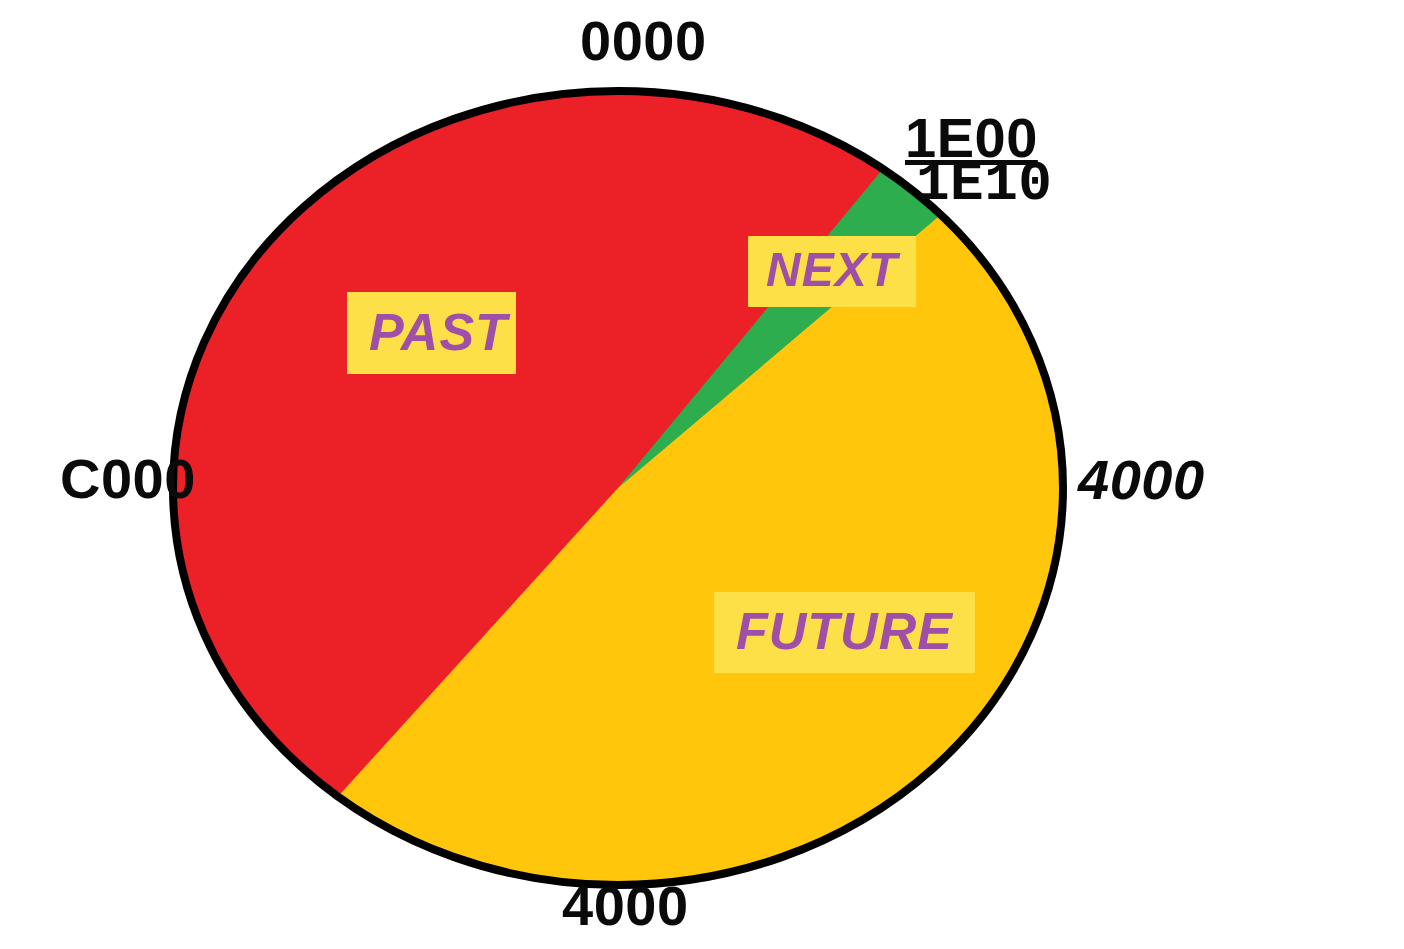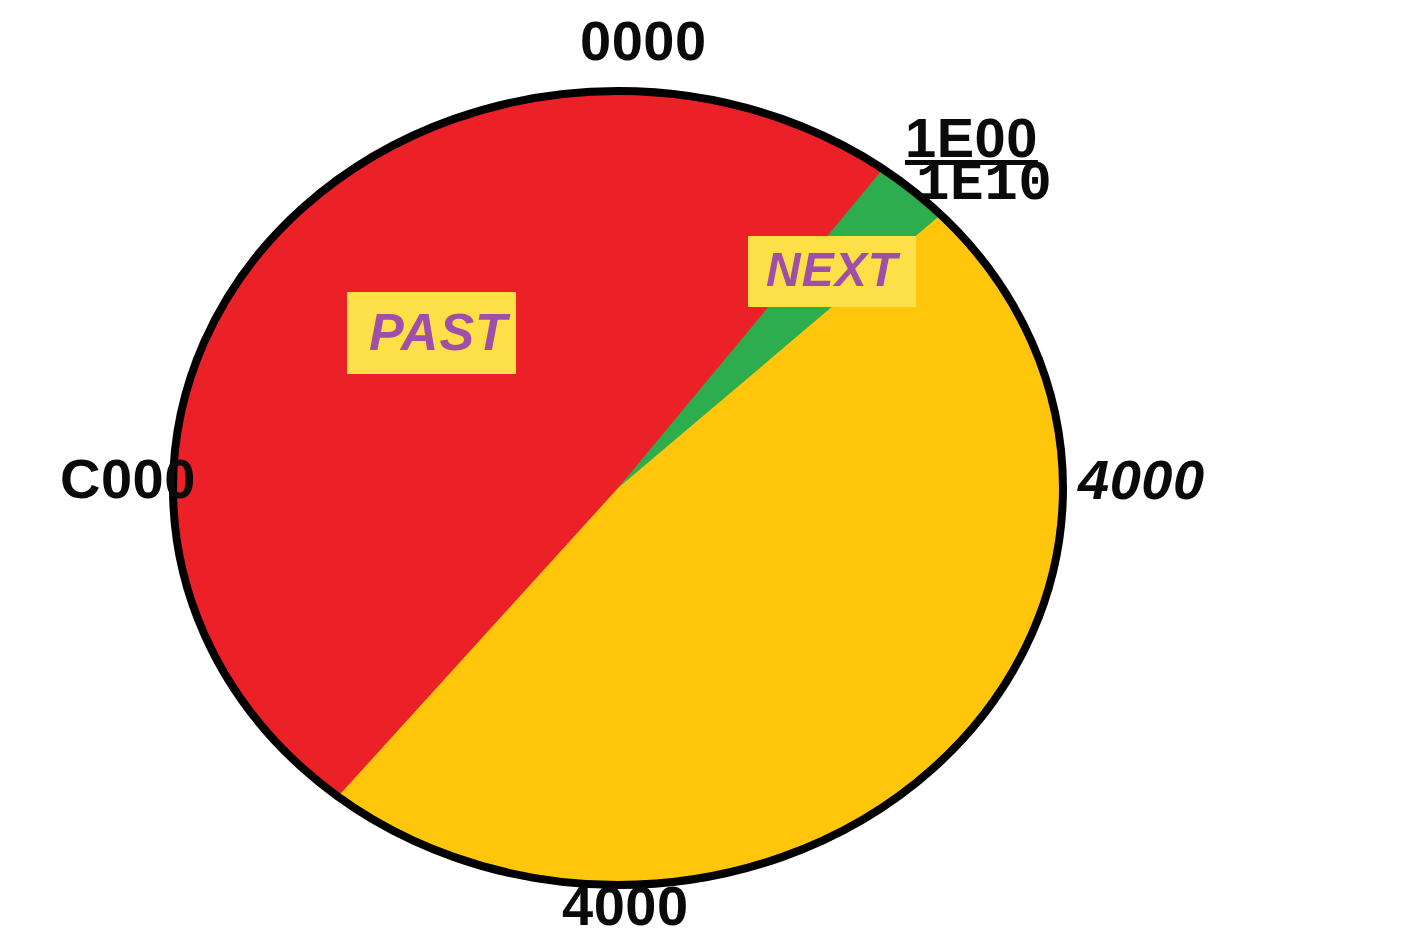--- a/index.html
+++ b/index.html
@@ -98,14 +98,15 @@
 
   <div class="tick-label" id="tick-0000">0000</div>
   <div class="tick-label" id="tick-1E00">1E00</div>
   <div class="tick-label" id="tick-1E10">1E10</div>
   <div class="tick-label" id="tick-4000">4000</div>
   <div class="tick-label" id="tick-8000">4000</div>
   <div class="tick-label" id="tick-C000">C000</div>
 
   <div class="region-label" id="label-past">PAST</div>
   <div class="region-label" id="label-next">NEXT</div>
+  <div class="region-label" id="label-future">FUTURE</div>
 
 </div>
 
 </body></html>

